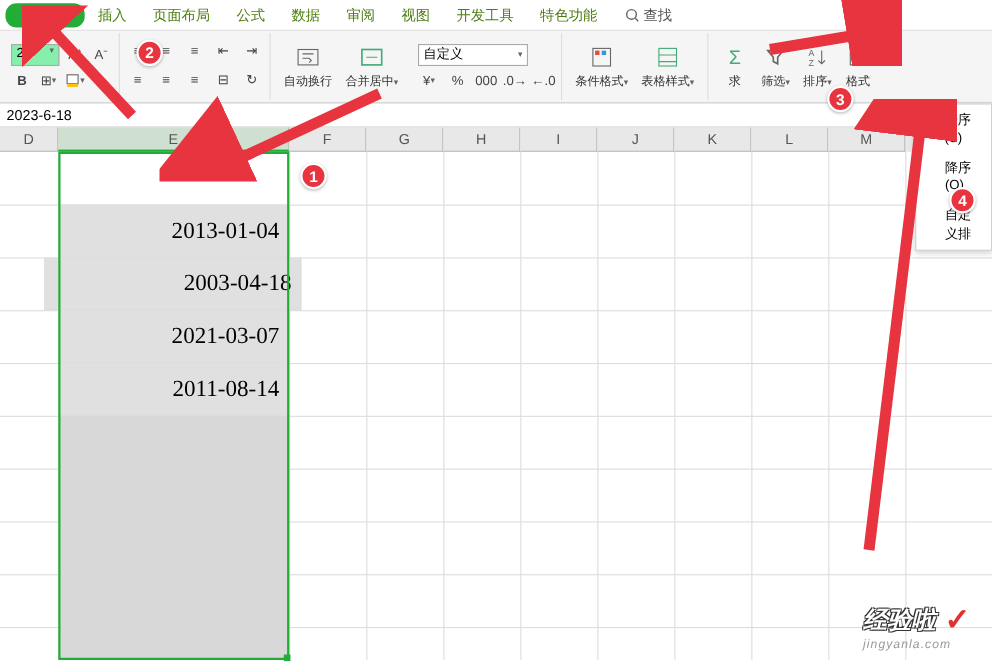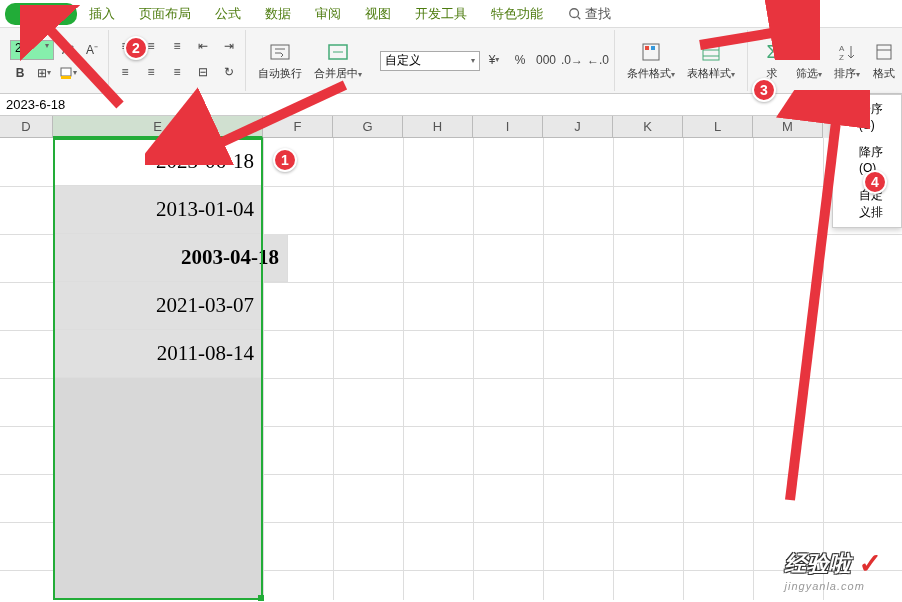--- a/index.html
+++ b/index.html
@@ -133,21 +133,21 @@
         <svg width="22" height="22">
             <rect x="2" y="4" width="18" height="14" fill="none" stroke="#4a7" stroke-width="1.5"></rect>
             <line x1="6" y1="11" x2="16" y2="11" stroke="#4a7"></line>
           </svg>
       </div>
       <div class="label"><span>合并居中</span><span class="caret">▾</span></div>
     </div>
   </div>
 
   <div class="group">
-    <div style="display:flex;flex-direction:row;gap:4px;">
+    <div style="display:flex;flex-direction:column;gap:4px;">
       <div style="width:100px;height:20px;border:1px solid #aaa;background:#fff;font-size:12px;padding:0 4px;display:flex;align-items:center;justify-content:space-between;">
         <span>自定义</span>
           <span class="caret">▾</span>
       </div>
       <div style="display:flex;gap:6px;">
         <span class="mini-icon">¥<span class="caret">▾</span></span>
         <span class="mini-icon">%</span>
         <span class="mini-icon">000</span>
         <span class="mini-icon">.0→</span>
         <span class="mini-icon">←.0</span>
@@ -248,23 +248,22 @@
     <div class="row-line" style="top:144px"></div>
     <div class="row-line" style="top:192px"></div>
     <div class="row-line" style="top:240px"></div>
     <div class="row-line" style="top:288px"></div>
     <div class="row-line" style="top:336px"></div>
     <div class="row-line" style="top:384px"></div>
     <div class="row-line" style="top:432px"></div>
 
     <div style="position:absolute;left:53px;top:48px;width:210px;height:414px;background:#d8d8d8;"></div>
 
-    <div class="cell" style="left:53px;top:0;width:210px;height:48px;background:#fff;">2023-06-18</div>
     <div class="cell sel" style="left:53px;top:48px;width:210px;height:48px;">2013-01-04</div>
-    <div class="cell sel" style="left:54px;top:96px;width:234px;height:48px;font-weight:bold;">2003-04-18</div>
+    <div class="cell sel" style="left:40px;top:96px;width:234px;height:48px;">2003-04-18</div>
     <div class="cell sel" style="left:53px;top:144px;width:210px;height:48px;">2021-03-07</div>
     <div class="cell sel" style="left:53px;top:192px;width:210px;height:48px;">2011-08-14</div>
 
     <div class="selection-border" style="left:53px;top:0;width:210px;height:462px;">
       <div class="sel-handle"></div>
     </div>
   </div>
 </div>
 
 <div class="dropdown-menu">

